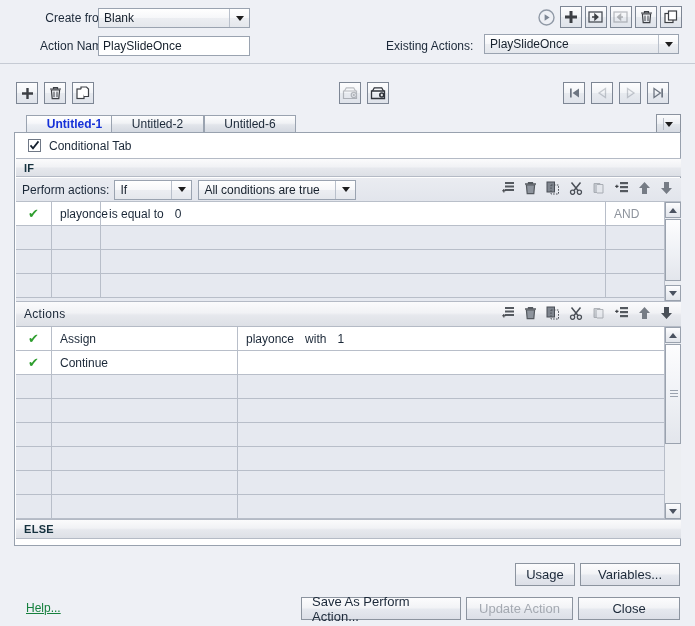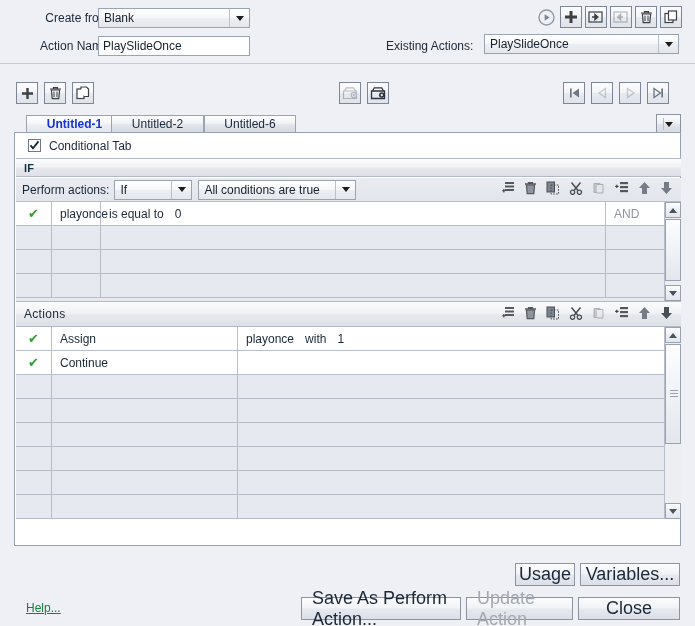--- a/index.html
+++ b/index.html
@@ -55,21 +55,21 @@
     position: relative;
   }
   .iconbtn.flat { border: none; background: none; }
   .iconbtn.dim svg { opacity: .35; }
   .pbtn {
     height: 23px;
     box-sizing: border-box;
     border: 1px solid #8c949f;
     background: linear-gradient(to bottom,#fcfcfd 0%,#f2f3f6 47%,#e6e9ef 53%,#dcdfe7 100%);
     display: inline-flex; align-items: center; justify-content: center;
-    font-size: 18px; color: #1b2838;
+    font-size: 13px; color: #1b2838;
     padding: 0 10px;
   }
   .pbtn.disabled { color: #a4a9b1; }
   
   #toppanel { position: absolute; left:0; top:0; width: 695px; height: 62px; }
   #lbl-createfrom { position: absolute; left: 22px; top: 11px; width: 90px; text-align: right; }
   #combo-createfrom { position: absolute; left: 98px; top: 8px; width: 152px; }
   #lbl-actionname { position: absolute; left: 22px; top: 39px; width: 90px; text-align: right; }
   #input-actionname { position: absolute; left: 98px; top: 36px; width: 152px; }
   #topicons { position: absolute; left: 535ance; }
@@ -613,20 +613,23 @@
             <i></i>
             <i></i>
           </span>
       </div>
       <div class="sb-arrow down">
           <span class="tri-dn"></span>
         </div>
     </div>
   </div>
 
+  <div class="sectionbar" id="else-bar">
+    <span>ELSE</span>
+  </div>
 </div>
 
 <div class="pbtn" id="btn-usage">Usage</div>
 <div class="pbtn" id="btn-variables">Variables...</div>
 <a id="link-help" href="#">Help...</a>
 <div class="pbtn" id="btn-save-shared">Save As Perform Action...</div>
 <div class="pbtn disabled" id="btn-update">Update Action</div>
 <div class="pbtn" id="btn-close">Close</div>
 
 </body></html>

